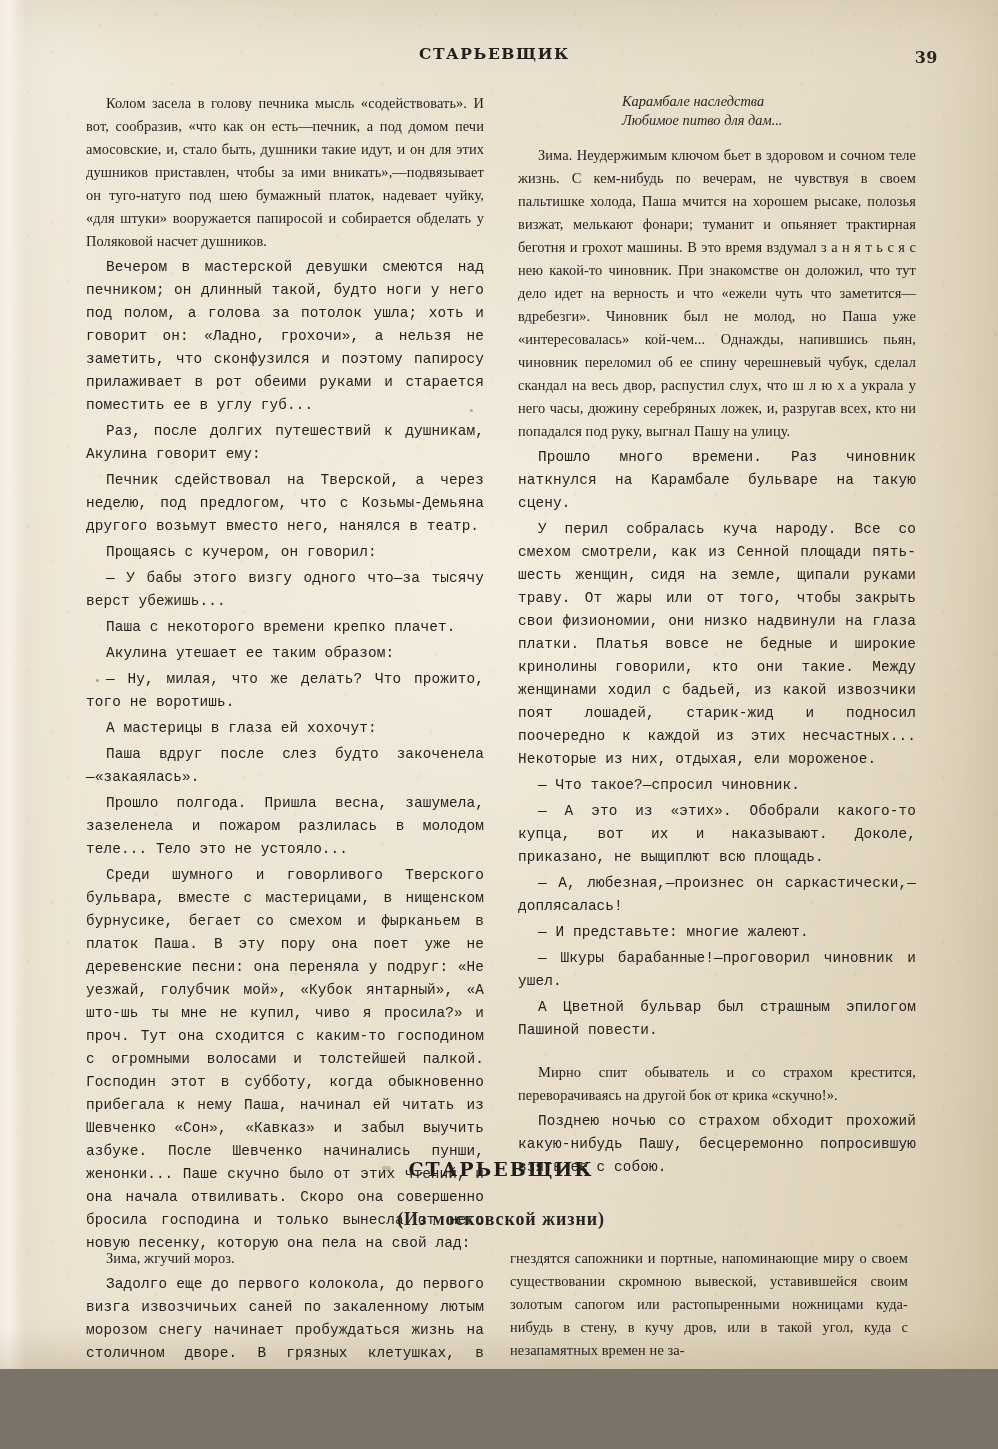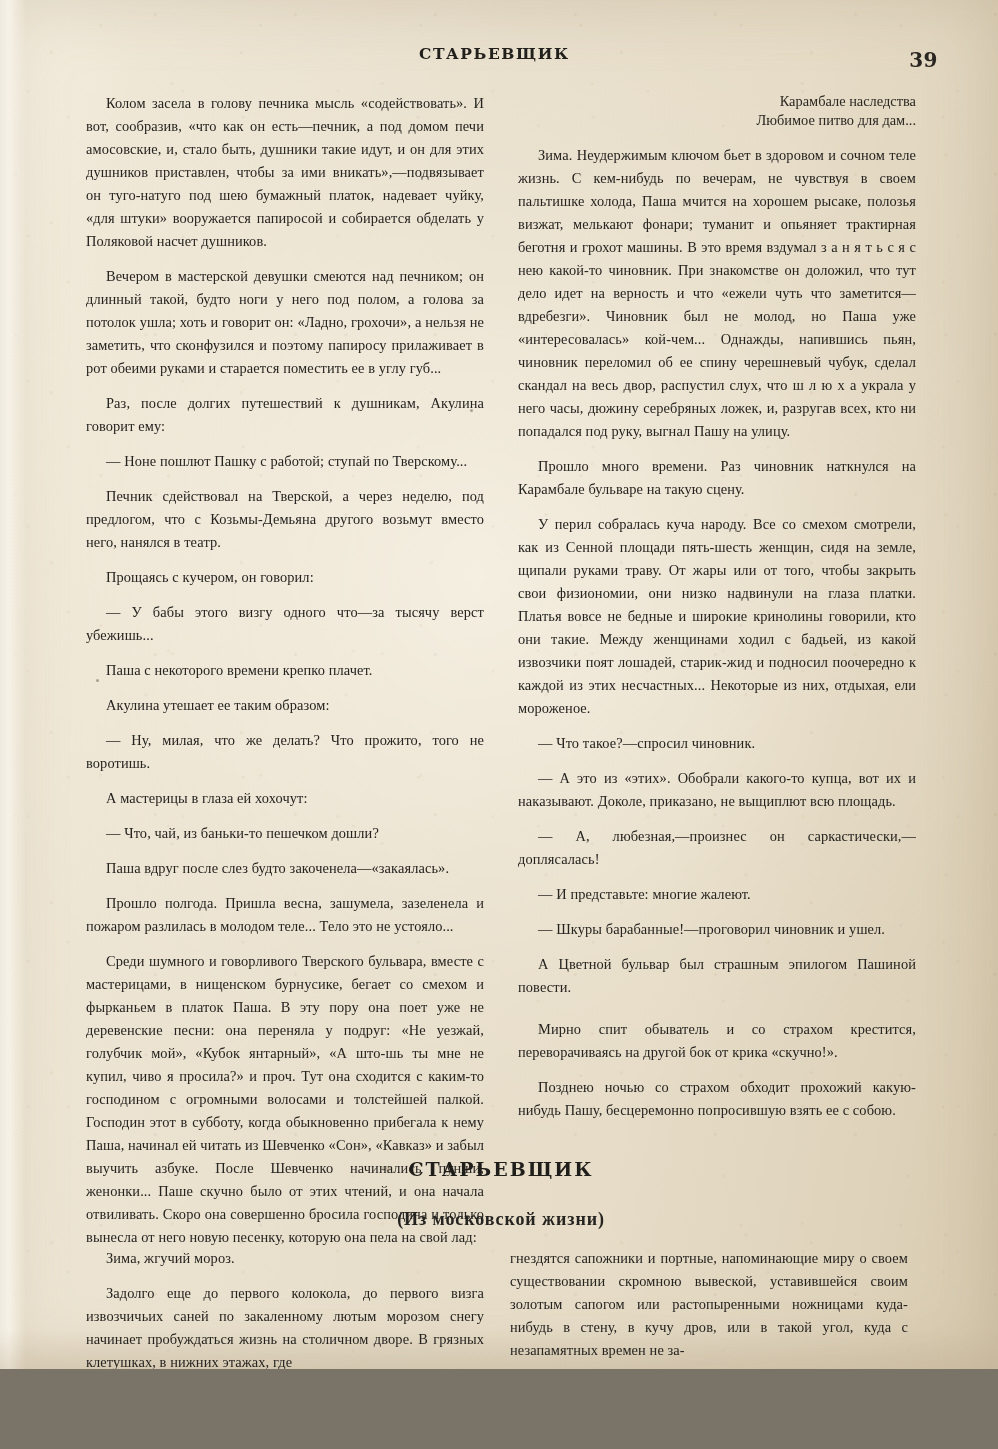--- a/index.html
+++ b/index.html
@@ -68,21 +68,21 @@
     font-size: 15.5px;
     letter-spacing: 1.6px;
     color: #22201c;
   }
   .runhead .folio {
     position: absolute;
     right: 0;
     top: 4px;
     font-family: "DejaVu Serif", "Liberation Serif", serif;
     font-weight: 700;
-    font-size: 20px;
+    font-size: 16px;
     color: #2a2722;
     letter-spacing: .5px;
   }
 
   
   .cols {
     position: absolute;
     left: 86px;
     top: 92px;
     width: 830px;
@@ -96,31 +96,32 @@
     font-family: "Liberation Serif", "DejaVu Serif", serif;
     font-size: 14.4px;
     line-height: 23px;
     color: #252320;
     text-align: justify;
     text-indent: 20px;
     letter-spacing: .1px;
     -webkit-font-smoothing: none;
   }
   p.bt.noind { text-indent: 0; }
-  p.bt + p.bt { margin-top: 12px; }
+  p.bt + p.bt { margin-top: 3px; font-family: Liberation Mono, monospace; }
 
   .epigraph {
     margin: 0 0 14px 0;
     padding-left: 104px;
+    font-style: italic;
     font-family: "Liberation Serif", "DejaVu Serif", serif;
     font-size: 14.4px;
     line-height: 19.2px;
     color: #2a2722;
     text-indent: 0;
-    text-align: right;
+    text-align: left;
   }
   .gap { height: 19px; }
 
   
   .section {
     position: absolute;
     left: 86px;
     width: 830px;
     top: 1158px;
     text-align: center;
@@ -176,29 +177,27 @@
     <div class="title">СТАРЬЕВЩИК</div>
     <div class="folio">39</div>
   </div>
 
   <div class="cols">
 
     <div class="col">
       <p class="bt">Колом засела в голову печника мысль «содействовать». И вот, сообразив, «что как он есть—печник, а под домом печи амосовские, и, стало быть, душники такие идут, и он для этих душников приставлен, чтобы за ими вникать»,—подвязывает он туго-натуго под шею бумажный платок, надевает чуйку, «для штуки» вооружается папиросой и собирается обделать у Поляковой насчет душников.</p>
       <p class="bt">Вечером в мастерской девушки смеются над печником; он длинный такой, будто ноги у него под полом, а голова за потолок ушла; хоть и говорит он: «Ладно, грохочи», а нельзя не заметить, что сконфузился и поэтому папиросу прилаживает в рот обеими руками и старается поместить ее в углу губ...</p>
       <p class="bt">Раз, после долгих путешествий к душникам, Акулина говорит ему:</p>
-      <p class="bt">— Ноне пошлют Пашку с работой; ступай по Тверскому...</p>
       <p class="bt">Печник сдействовал на Тверской, а через неделю, под предлогом, что с Козьмы-Демьяна другого возьмут вместо него, нанялся в театр.</p>
       <p class="bt">Прощаясь с кучером, он говорил:</p>
       <p class="bt">— У бабы этого визгу одного что—за тысячу верст убежишь...</p>
       <p class="bt">Паша с некоторого времени крепко плачет.</p>
       <p class="bt">Акулина утешает ее таким образом:</p>
       <p class="bt">— Ну, милая, что же делать? Что прожито, того не воротишь.</p>
       <p class="bt">А мастерицы в глаза ей хохочут:</p>
-      <p class="bt">— Что, чай, из баньки-то пешечком дошли?</p>
       <p class="bt">Паша вдруг после слез будто закоченела—«закаялась».</p>
       <p class="bt">Прошло полгода. Пришла весна, зашумела, зазеленела и пожаром разлилась в молодом теле... Тело это не устояло...</p>
       <p class="bt">Среди шумного и говорливого Тверского бульвара, вместе с мастерицами, в нищенском бурнусике, бегает со смехом и фырканьем в платок Паша. В эту пору она поет уже не деревенские песни: она переняла у подруг: «Не уезжай, голубчик мой», «Кубок янтарный», «А што-шь ты мне не купил, чиво я просила?» и проч. Тут она сходится с каким-то господином с огромными волосами и толстейшей палкой. Господин этот в субботу, когда обыкновенно прибегала к нему Паша, начинал ей читать из Шевченко «Сон», «Кавказ» и забыл выучить азбуке. После Шевченко начинались пунши, женонки... Паше скучно было от этих чтений, и она начала отвиливать. Скоро она совершенно бросила господина и только вынесла от него новую песенку, которую она пела на свой лад:</p>
     </div>
 
     <div class="col">
       <div class="epigraph">
         <div>Карамбале наследства</div>
         <div>Любимое питво для дам...</div>
       </div>

